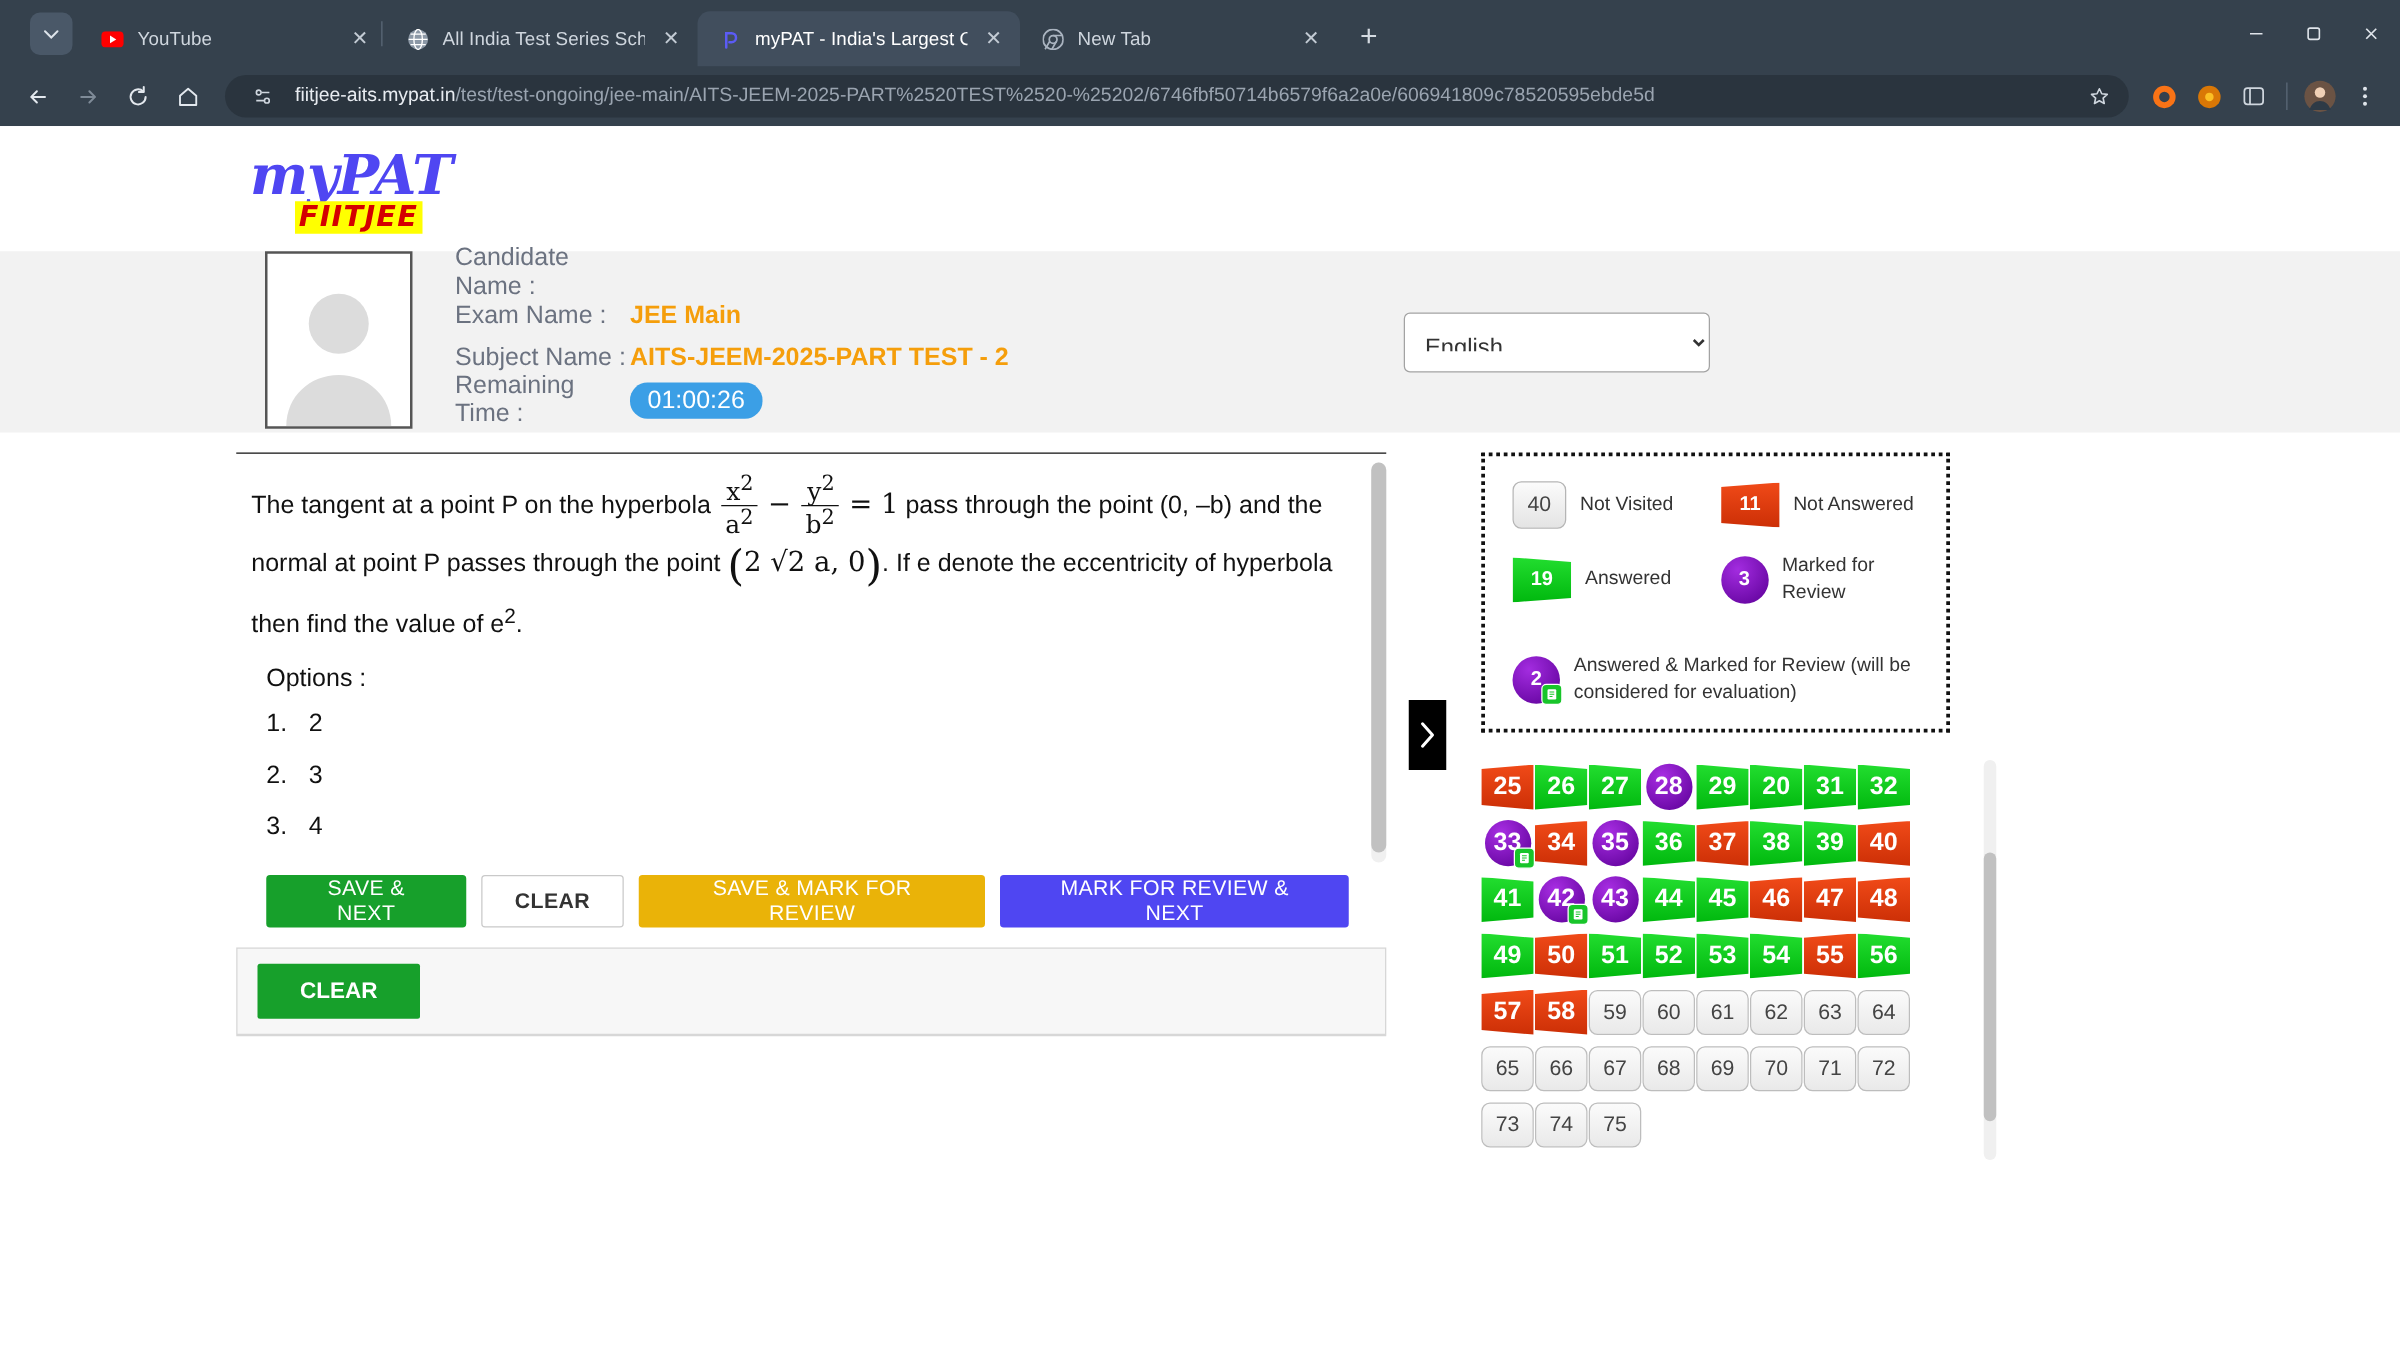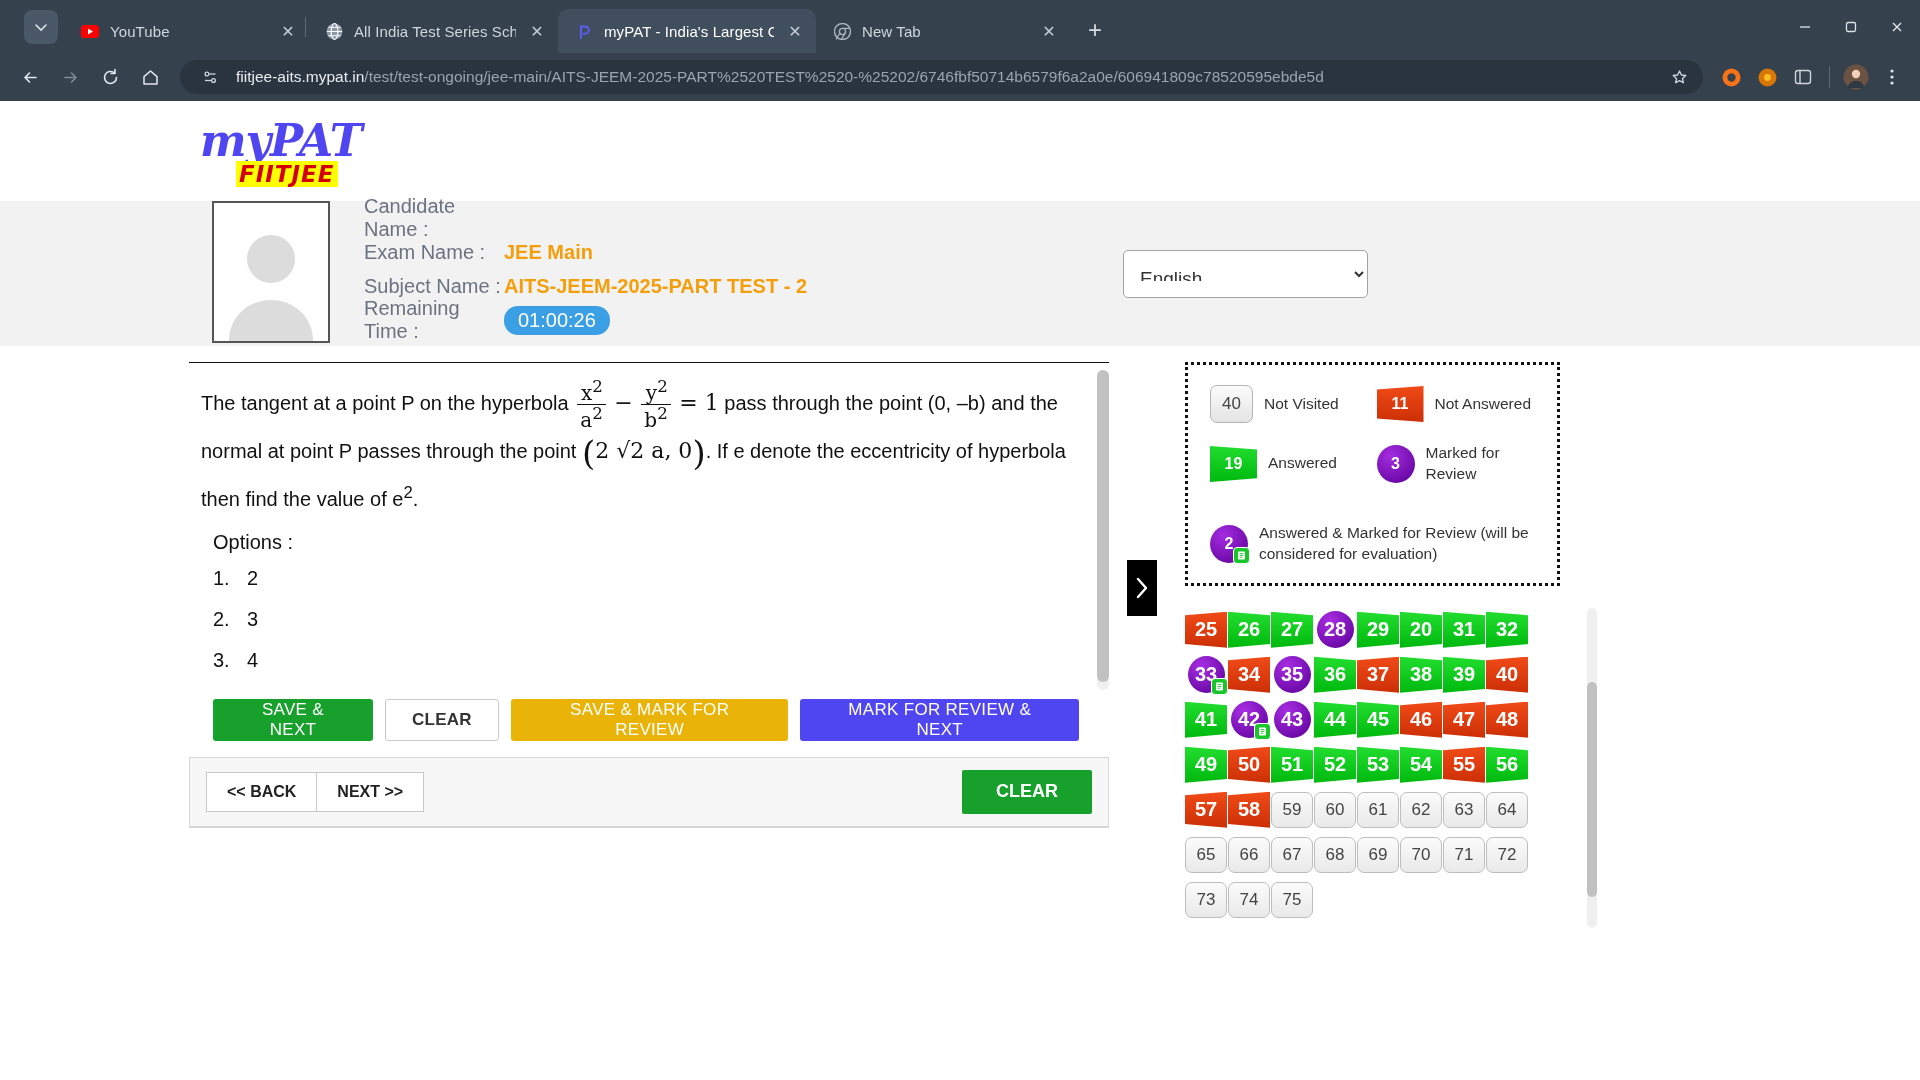--- a/index.html
+++ b/index.html
@@ -447,24 +447,20 @@
 
           <div class="btn-row">
             <button class="btn btn-save">SAVE &amp; NEXT</button>
             <button class="btn btn-clear">CLEAR</button>
             <button class="btn btn-savemark">SAVE &amp; MARK FOR REVIEW</button>
             <button class="btn btn-marknext">MARK FOR REVIEW &amp; NEXT</button>
           </div>
         </div>
 
         <div class="nav-row">
-          <div class="navgroup">
-            <button class="btn-back">&lt;&lt; BACK</button>
-            <button class="btn-next">NEXT &gt;&gt;</button>
-          </div>
           <button class="btn-submit">CLEAR</button>
         </div>
       </div>
 
       <div class="panel-toggle">
         <svg width="16" height="26" viewBox="0 0 16 26">
             <path d="M4 4l8 9-8 9" stroke="#fff" stroke-width="2.4" fill="none" stroke-linecap="round" stroke-linejoin="round"></path>
           </svg>
       </div>
     </div>

